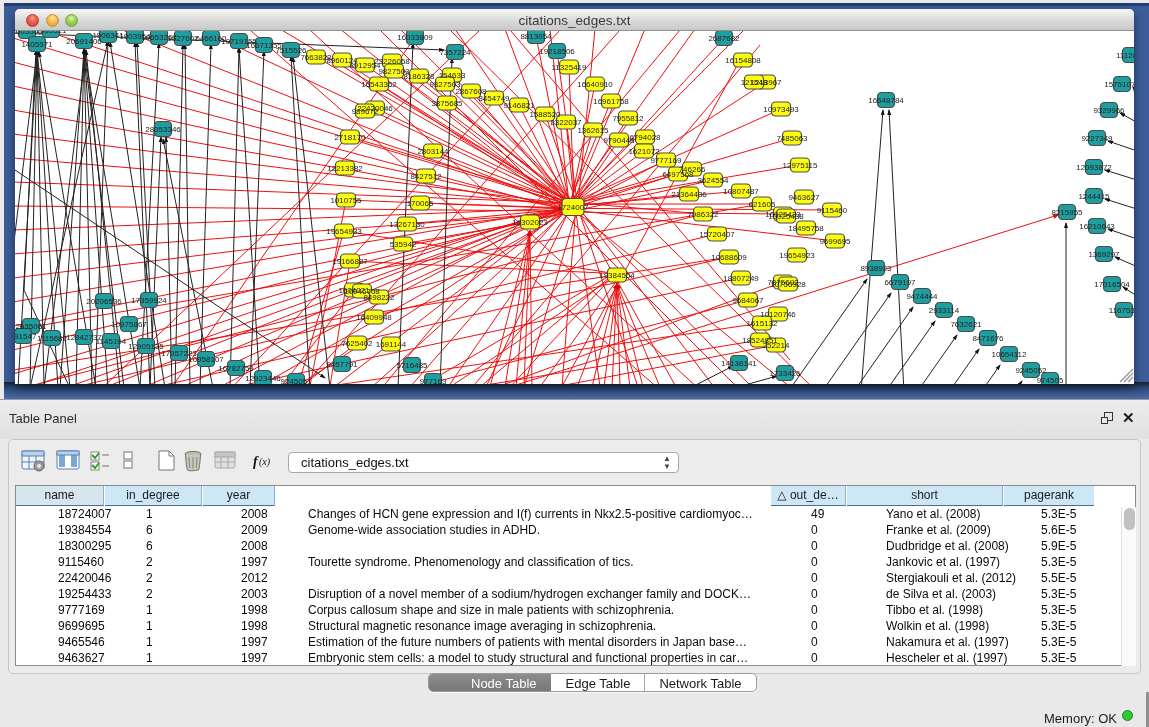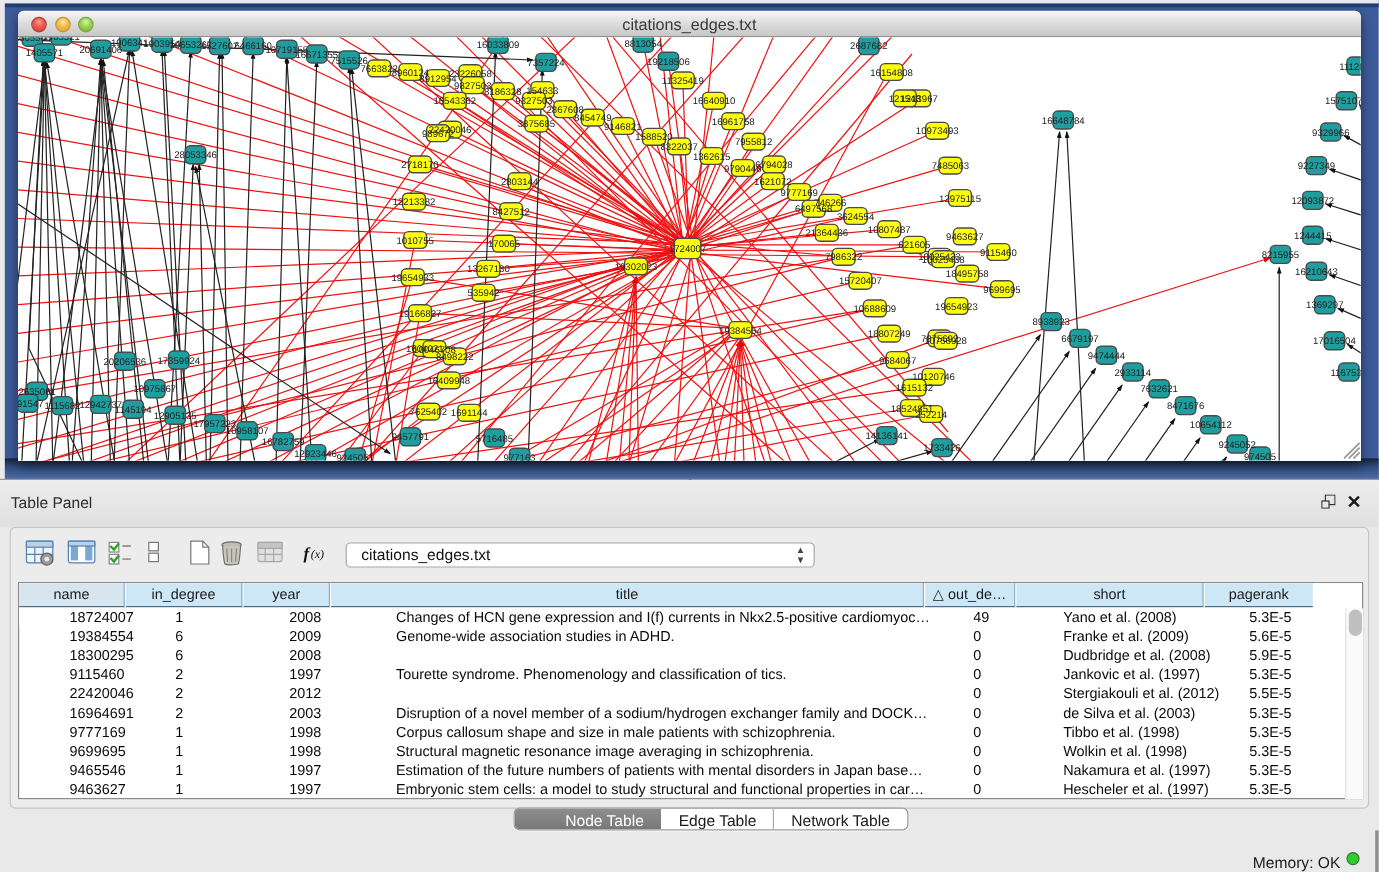--- a/index.html
+++ b/index.html
@@ -28,21 +28,21 @@
 .combo .arr { position:absolute; right:7px; top:2px; font-size:8px; color:#444; line-height:8px; }
 .table { position:absolute; left:6px; top:45px; width:1121px; height:181px; background:#ffffff; border:1px solid #8a8a8a; }
 .thead { position:absolute; left:0; top:0; width:1119px; height:36px; background:#fff; }
 .th { position:absolute; top:0; height:20px; font-size:12px; color:#1a1a1a; text-align:center; line-height:19px; border-right:1px solid #8fb0c8; border-bottom:1px solid #4a6e8f; background:#cde7f6; }
 .trows { position:absolute; left:0; top:21px; width:1105px;margin-left:34px; }
 .trow { position:relative; height:16px; font-size:12px; color:#0a0a0a; white-space:nowrap; }
 .trow div { position:absolute; top:0; height:16px; line-height:15px; overflow:hidden; }
 .c0 { left:8px; width:80px; }
 .c1 { left:96px; width:80px; }
 .c2 { left:191px; width:70px; }
-.c3 { left:280px; width:495px; }
+.c3 { left:258px; width:495px; }
 .c4 { left:761px; width:70px; }
 .c5 { left:836px; width:160px; }
 .c6 { left:991px; width:90px; }
 .scrolltrack { position:absolute; left:1105px; top:21px; width:15px; height:159px; background:#fafafa; border-left:1px solid #e0e0e0; }
 .thumb { position:absolute; left:2px; top:1px; width:11px; height:22px; background:#c0c0c0; border-radius:6px; }
 .tabs { position:absolute; left:428px; top:673px; height:19px; border:1px solid #9b9b9b; border-radius:5px; background:#fff; display:flex; overflow:hidden; box-shadow:0 1px 0 rgba(255,255,255,0.7);}
 .tab { font-size:13px; color:#1a1a1a; padding:1px 14px 0 14px; line-height:17px; }
 .tab.sel { background:linear-gradient(#8d8d8d,#787878); color:#fff;padding-left:42px; }
 .tab.mid { border-left:1px solid #fff; border-right:1px solid #aaa; }
 .status { position:absolute; right:32px; top:711px; font-size:13px; color:#1a1a1a; }
@@ -611,21 +611,20 @@
 
     <text x="232" y="17" font-family="Liberation Serif, serif" font-style="italic" font-weight="bold" font-size="14" fill="#111">f</text>
     <text x="238" y="16" font-family="Liberation Serif, serif" font-style="italic" font-size="10" fill="#111">(x)</text>
   </svg>
   <div class="combo">citations_edges.txt<div class="arr">▲<br>▼</div></div>
   <div class="table">
     <div class="thead">
       <div class="th" style="left:0;width:88px;background:#d6e5ee;">name</div>
       <div class="th" style="left:89px;width:97px;">in_degree</div>
       <div class="th" style="left:187px;width:72px;">year</div>
-      <div class="th" style="left:260px;width:494px;">title</div>
       <div class="th" style="left:755px;width:75px;">△ out_de…</div>
       <div class="th" style="left:831px;width:156px;">short</div>
       <div class="th" style="left:988px;width:90px;border-right:none;">pagerank</div>
     </div>
     <div class="trows">
 <div class="trow">
             <div class="c0">18724007</div>
             <div class="c1">1</div>
             <div class="c2">2008</div>
             <div class="c3">Changes of HCN gene expression and I(f) currents in Nkx2.5-positive cardiomyoc…</div>
@@ -661,21 +660,21 @@
           </div>
 <div class="trow">
             <div class="c0">22420046</div>
             <div class="c1">2</div>
             <div class="c2">2012</div>
             <div class="c4">0</div>
             <div class="c5">Stergiakouli et al. (2012)</div>
             <div class="c6">5.5E-5</div>
           </div>
 <div class="trow">
-            <div class="c0">16964691</div>
+            <div class="c0">19254433</div>
             <div class="c1">2</div>
             <div class="c2">2003</div>
             <div class="c3">Disruption of a novel member of a sodium/hydrogen exchanger family and DOCK…</div>
             <div class="c4">0</div>
             <div class="c5">de Silva et al. (2003)</div>
             <div class="c6">5.3E-5</div>
           </div>
 <div class="trow">
             <div class="c0">9777169</div>
             <div class="c1">1</div>

